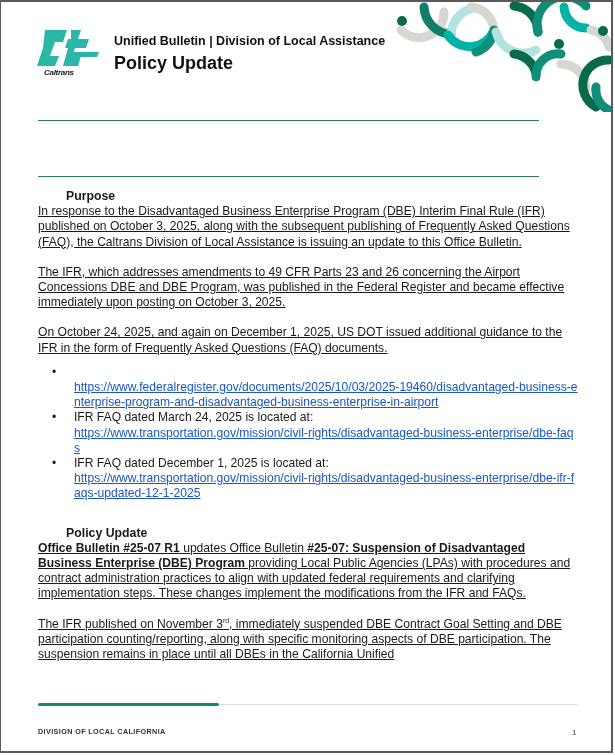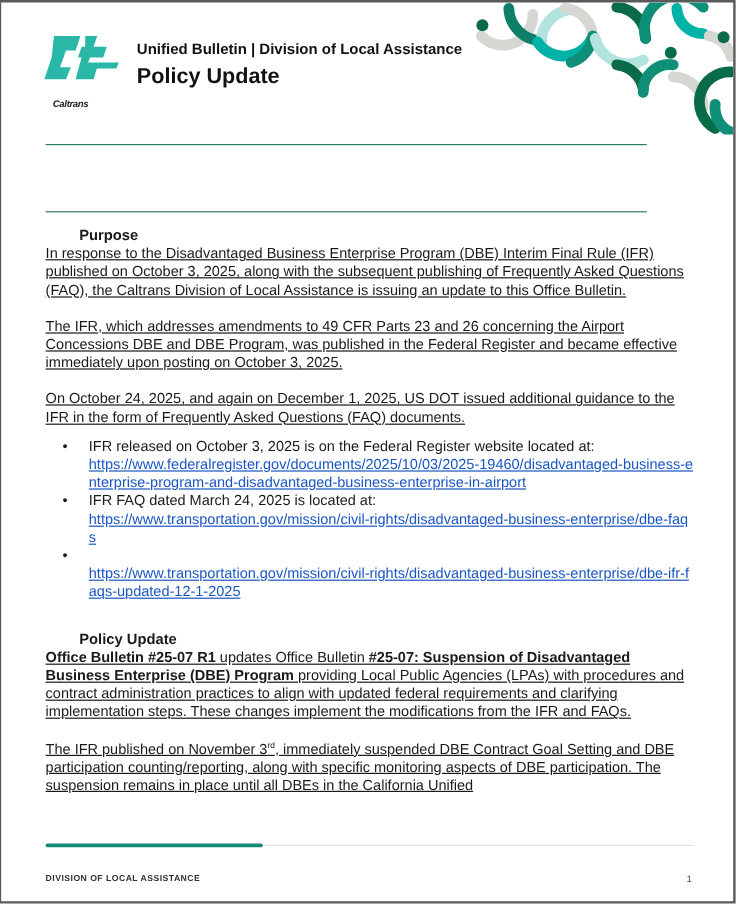--- a/index.html
+++ b/index.html
@@ -8,21 +8,21 @@
     font-family: "DejaVu Sans", sans-serif; color: #1a1a1a;
   }
   .page {
     position: absolute; left: 0; top: 0; width: 613px; height: 753px;
     border: 1px solid #5a5a5a; border-top-width: 2px; border-right-width: 2px; border-bottom-width: 2px;
     box-sizing: border-box; background: #fff; overflow: hidden;
   }
   .deco { position: absolute; right: 0; top: 0; width: 215px; height: 110px; }
   .logo { position: absolute; left: 36px; top: 26px; width: 64px; height: 50px; }
   .logo-word {
-    position: absolute; left: 43px; top: 80px; font-size: 8px; font-style: italic; font-weight: bold;
+    position: absolute; left: 43px; top: 66px; font-size: 8px; font-style: italic; font-weight: bold;
     color: #222; letter-spacing: -0.3px; font-family: "Liberation Sans", sans-serif;
   }
   .hdr-line1 {
     position: absolute; left: 113px; top: 32px; font-size: 12.5px; font-weight: bold; color: #111;
     font-family: "Liberation Sans", sans-serif; white-space: nowrap;
   }
   .hdr-line2 {
     position: absolute; left: 113px; top: 51px; font-size: 18px; font-weight: bold; color: #111;
     font-family: "Liberation Sans", sans-serif; white-space: nowrap;
   }
@@ -101,38 +101,38 @@
 
   <div class="content">
     <span class="heading">Purpose</span>
     <p>In response to the Disadvantaged Business Enterprise Program (DBE) Interim Final Rule (IFR) published on October 3, 2025, along with the subsequent publishing of Frequently Asked Questions (FAQ), the Caltrans Division of Local Assistance is issuing an update to this Office Bulletin.</p>
     <p>The IFR, which addresses amendments to 49 CFR Parts 23 and 26 concerning the Airport Concessions DBE and DBE Program, was published in the Federal Register and became effective immediately upon posting on October 3, 2025.</p>
     <p style="margin-bottom:9px">On October 24, 2025, and again on December 1, 2025, US DOT issued additional guidance to the IFR in the form of Frequently Asked Questions (FAQ) documents.</p>
 
     <ul class="links">
       <li>
         <span class="bullet">•</span>
-        <span>IFR released on October 3, 2025 is on the Federal Register website located at:</span><br>
+        <br>
         <a class="link" href="#">https://www.federalregister.gov/documents/2025/10/03/2025-19460/disadvantaged-business-enterprise-program-and-disadvantaged-business-enterprise-in-airport</a>
       </li>
       <li>
         <span class="bullet">•</span>
         <span>IFR FAQ dated March 24, 2025 is located at:</span><br>
         <a class="link" href="#">https://www.transportation.gov/mission/civil-rights/disadvantaged-business-enterprise/dbe-faqs</a>
       </li>
       <li>
         <span class="bullet">•</span>
-        <br>
+        <span>IFR FAQ dated December 1, 2025 is located at:</span><br>
         <a class="link" href="#">https://www.transportation.gov/mission/civil-rights/disadvantaged-business-enterprise/dbe-ifr-faqs-updated-12-1-2025</a>
       </li>
     </ul>
 
     <span class="heading" style="margin-top:24px">Policy Update</span>
     <p><b>Office Bulletin #25-07 R1</b><span> updates Office Bulletin </span><b>#25-07: Suspension of Disadvantaged Business Enterprise (DBE) Program</b><span> providing Local Public Agencies (LPAs) with procedures and contract administration practices to align with updated federal requirements and clarifying implementation steps. These changes implement the modifications from the IFR and FAQs.</span></p>
     <p><span>The IFR published on November 3</span><sup>rd</sup><span>, immediately suspended DBE Contract Goal Setting and DBE participation counting/reporting, along with specific monitoring aspects of DBE participation. The suspension remains in place until all DBEs in the California Unified</span></p>
   </div>
 
   <div class="footer-bar-track"></div>
   <div class="footer-bar-fill"></div>
-  <div class="footer-1">DIVISION OF LOCAL ASSISTANCE</div>
+  <div class="footer-1">DIVISION OF LOCAL CALIFORNIA</div>
   <div class="footer-2">CALIFORNIA DEPARTMENT OF TRANSPORTATION</div>
   <div class="page-num">1</div>
 </div>
 
 </body></html>

